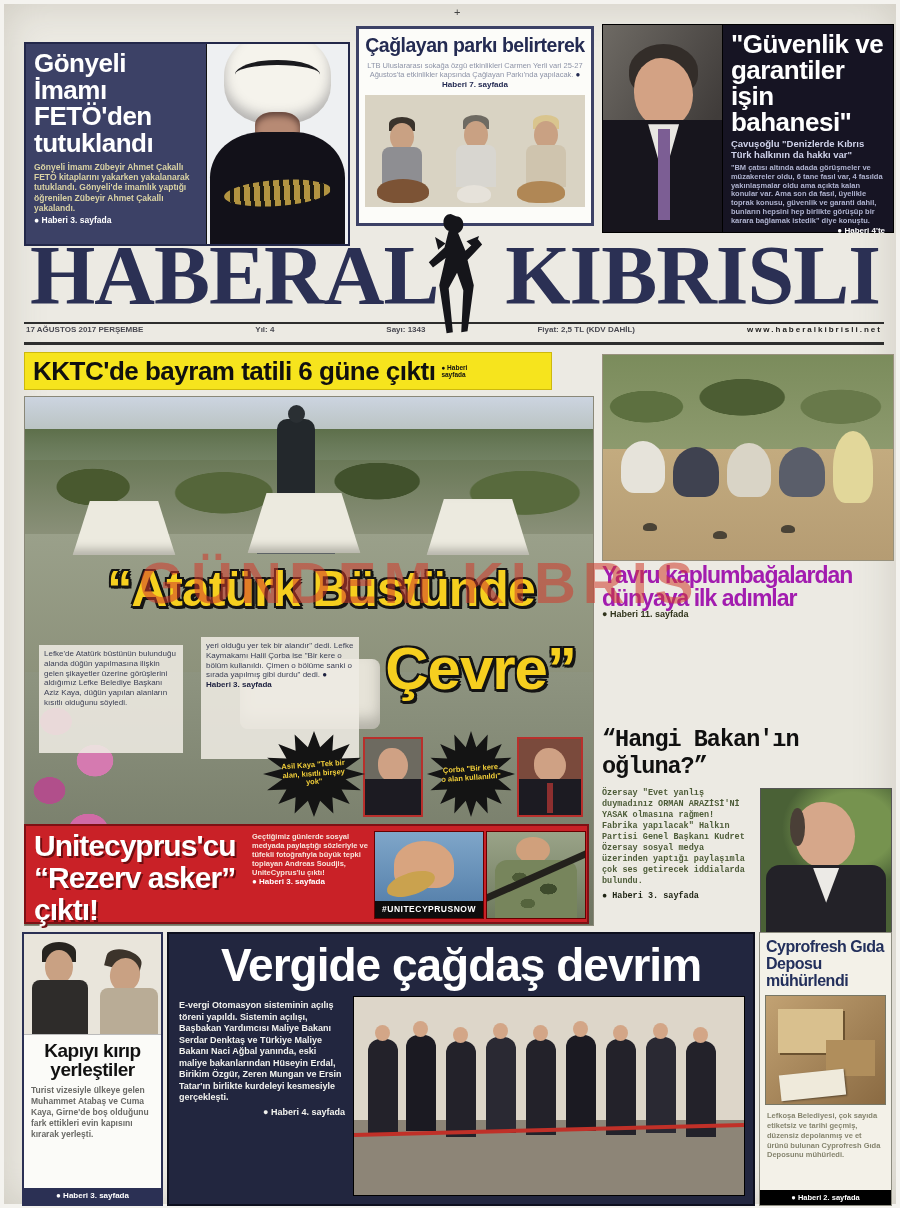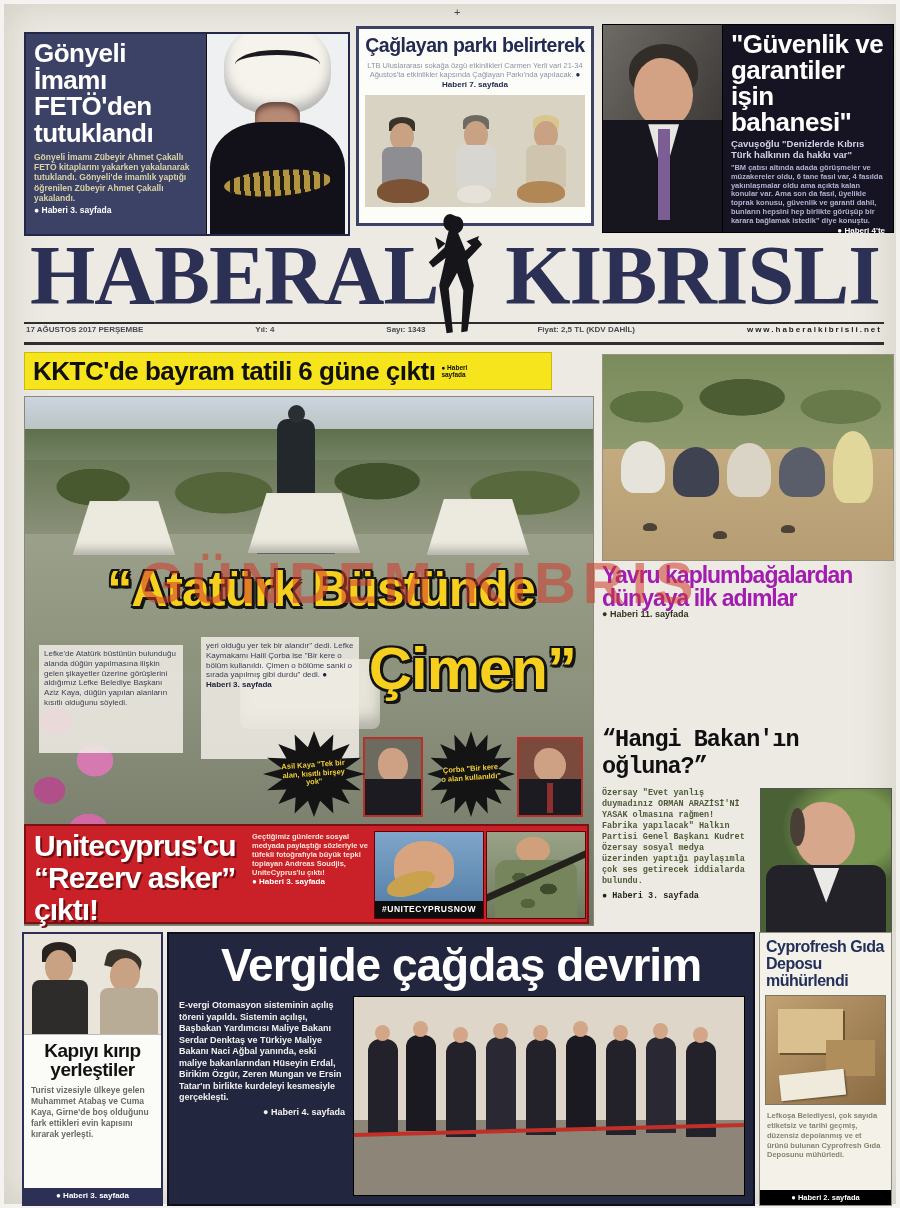--- a/index.html
+++ b/index.html
@@ -1,21 +1,21 @@
 <!DOCTYPE html>
 <html><head>
 <meta charset="utf-8">
 <style>
   html,body{margin:0;padding:0;}
   body{width:900px;height:1208px;background:#f4f3ef;font-family:"Liberation Sans",sans-serif;position:relative;overflow:hidden;}
   .abs{position:absolute;}
   .page{position:absolute;left:4px;top:4px;width:892px;height:1200px;background:#eceae3;box-shadow:inset 0 0 40px rgba(120,110,90,.25);}
   .regmark{position:absolute;left:450px;top:2px;color:#444;font-size:11px;}
   
-  .box-imam{left:20px;top:28px;width:322px;height:200px;background:#3c4166;border:2px solid #23284a;display:flex;}
+  .box-imam{left:20px;top:38px;width:322px;height:200px;background:#3c4166;border:2px solid #23284a;display:flex;}
   .box-imam .txt{width:56%;padding:6px 4px 4px 8px;box-sizing:border-box;}
   .box-imam h1{margin:0;font-size:26px;line-height:1.02;color:#fff;font-weight:bold;letter-spacing:-.5px;}
   .box-imam .body{margin-top:6px;font-size:8.5px;line-height:1.2;color:#d9d2a4;font-weight:bold;}
   .box-imam .ref{margin-top:2px;font-size:8.5px;color:#fff;font-weight:bold;}
   .imam-photo{width:44%;background:#eef0f2;position:relative;overflow:hidden;border-left:1px solid #111;}
   .imam-hat{position:absolute;left:12%;top:-6%;width:76%;height:46%;background:#f5f3ec;border-radius:48% 48% 42% 42%;box-shadow:inset 0 -8px 12px rgba(60,60,70,.35);}
   .imam-hatband{position:absolute;left:20%;top:8%;width:60%;height:12%;border-top:5px solid #1a1a1e;border-radius:50%;}
   .imam-face{position:absolute;left:34%;top:34%;width:32%;height:16%;background:#b78a74;border-radius:40%;box-shadow:inset 0 4px 6px rgba(40,20,20,.6);}
   .imam-body{position:absolute;left:2%;top:44%;width:96%;height:60%;background:#121119;border-radius:38% 38% 0 0;}
   .imam-collar{position:absolute;left:12%;top:68%;width:76%;height:13%;border-radius:50%;background:repeating-linear-gradient(90deg,#b29441 0 6px,#1c1a12 6px 10px);transform:rotate(-4deg);}
@@ -167,21 +167,21 @@
       <div class="imam-hatband"></div>
       <div class="imam-face"></div>
       <div class="imam-body"></div>
       <div class="imam-collar"></div>
     </div>
   </div>
 
   <div class="abs box-park">
     <h1>Çağlayan parkı belirterek</h1>
     <div class="body">
-      <span>LTB Uluslararası sokağa özgü etkinlikleri Carmen Yerli vari 21-34 Ağustos'ta etkinlikler kapsında Çağlayan Parkı'nda yapılacak.</span>
+      <span>LTB Uluslararası sokağa özgü etkinlikleri Carmen Yerli vari 25-27 Ağustos'ta etkinlikler kapsında Çağlayan Parkı'nda yapılacak.</span>
       <span class="ref">● Haberi 7. sayfada</span>
     </div>
     <div class="park-photo">
       <div class="phair" style="left:24px;top:22px;background:#3a332c;"></div>
       <div class="pface" style="left:25px;top:28px;"></div>
       <div class="ptorso" style="left:17px;top:52px;background:#8e8e92;"></div>
       <div class="phair" style="left:98px;top:20px;background:#6e6a62;"></div>
       <div class="pface" style="left:99px;top:26px;"></div>
       <div class="ptorso" style="left:91px;top:50px;background:#d8d6d0;"></div>
       <div class="phair" style="left:168px;top:20px;background:#d9c58e;"></div>
@@ -269,21 +269,21 @@
       <span>Çorba "Bir kere o alan kullanıldı"</span>
     </div>
     <div class="mug" style="left:492px;top:340px;width:62px;height:76px;background:#7a4a3c;">
       <div class="face"></div>
       <div class="suit"></div>
       <div class="tie"></div>
     </div>
   </div>
 
   <div class="abs hl-yellow" style="left:16px;top:556px;width:568px;text-align:center;font-size:50px;padding-left:17px;">“Atatürk Büstünde</div>
-  <div class="abs hl-yellow" style="left:20px;top:630px;width:552px;text-align:right;font-size:60px;">Çimen”</div>
+  <div class="abs hl-yellow" style="left:20px;top:630px;width:552px;text-align:right;font-size:60px;">Çevre”</div>
   <div class="abs watermark">GÜNDEM KIBRIS</div>
 
   <div class="abs red-box">
     <div class="hl">
       <div>Unitecyprus'cu</div>
       <div>“Rezerv asker”</div>
       <div>çıktı!</div>
     </div>
     <div class="body">
       <span>Geçtiğimiz günlerde sosyal medyada paylaştığı sözleriyle ve tüfekli fotoğrafıyla büyük tepki toplayan Andreas Soudjis, UniteCyprus'lu çıktı!</span>

